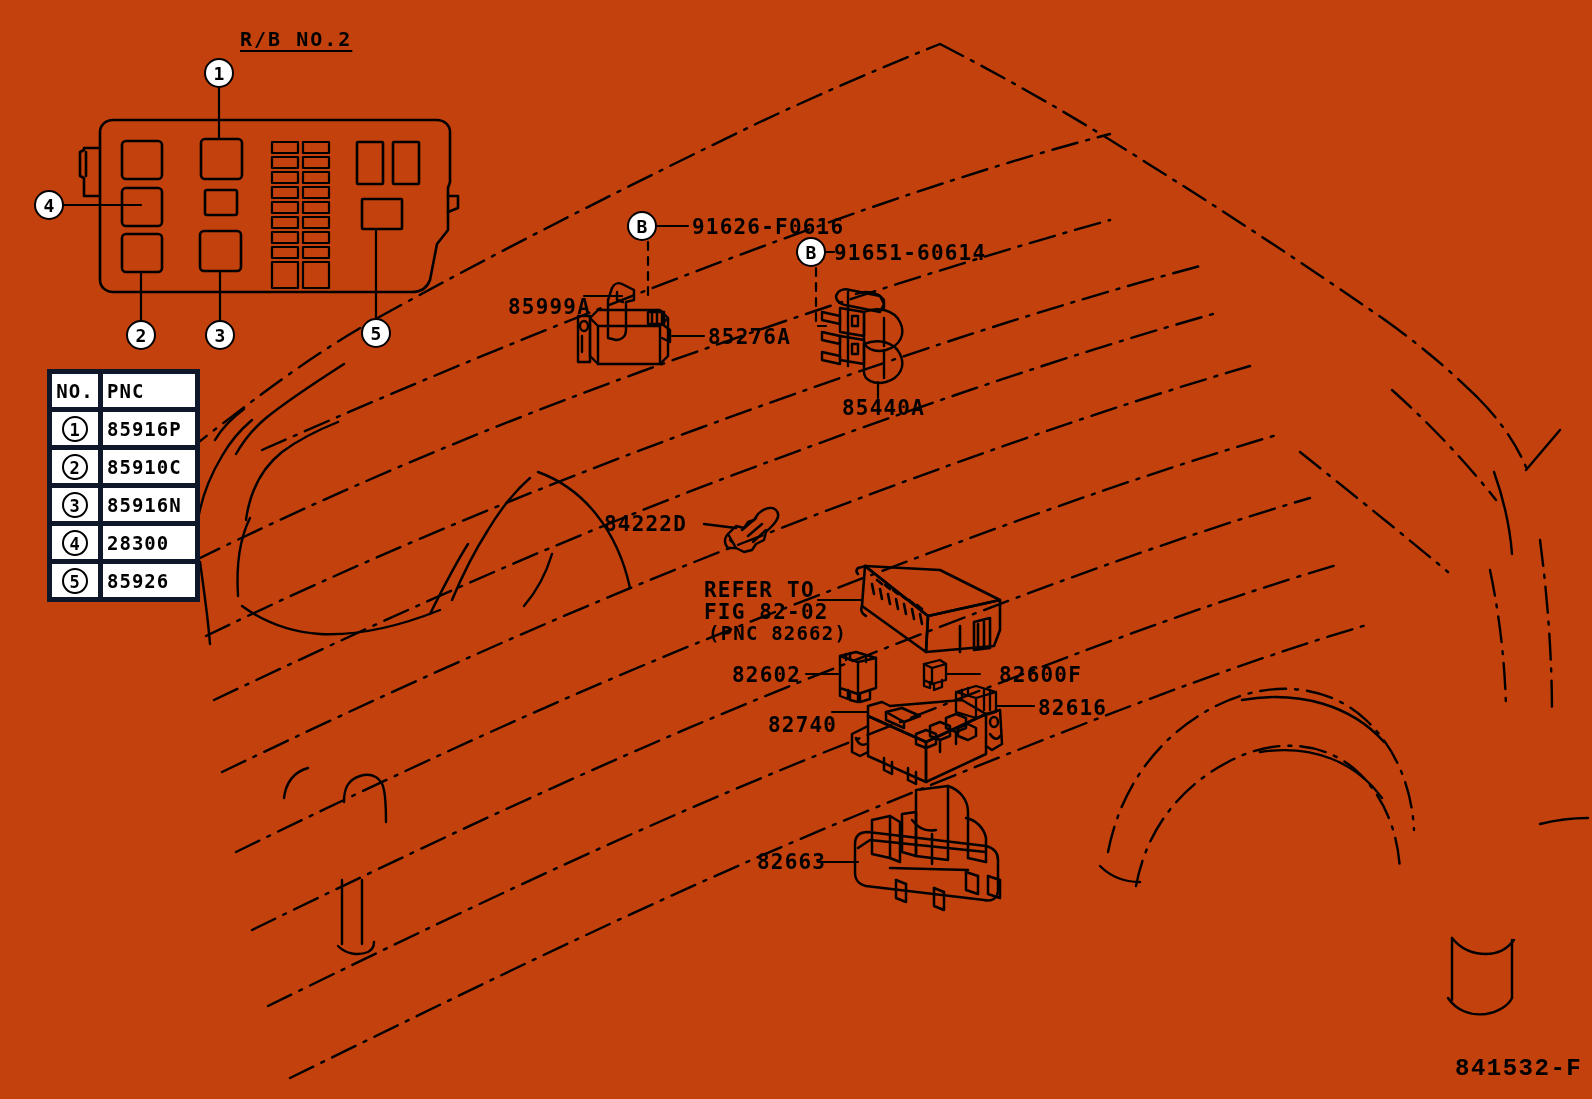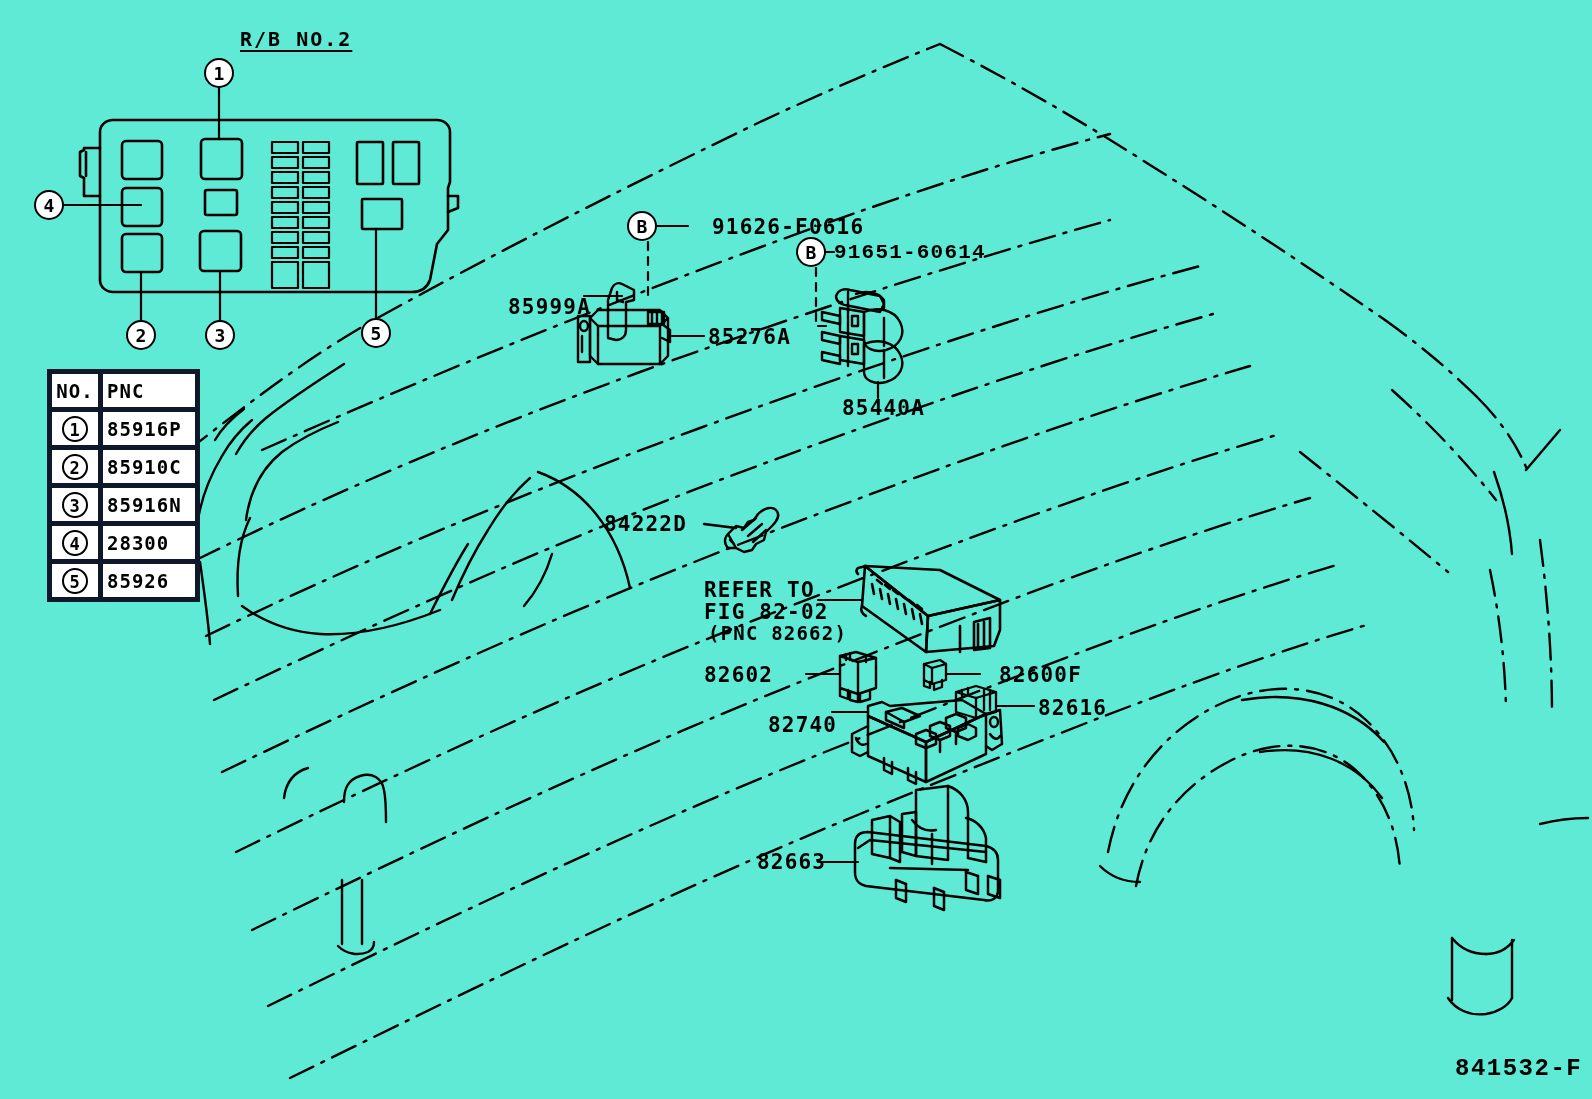--- a/index.html
+++ b/index.html
@@ -8,21 +8,21 @@
     padding: 0;
     background: #ffffff;
   }
   body {
     font-family: "DejaVu Sans Mono", "Liberation Mono", monospace;
   }
   #page {
     position: relative;
     width: 1592px;
     height: 1099px;
-    background: #5eead4;
+    background: #c2410c;
     overflow: hidden;
   }
   #page svg {
     position: absolute;
     left: 0;
     top: 0;
     width: 1592px;
     height: 1099px;
   }
   .lbl {
@@ -466,38 +466,38 @@
         <td>28300</td>
       </tr>
       <tr>
         <td><span class="numcircle">5</span></td>
         <td>85926</td>
       </tr>
     </tbody>
   </table>
 
   <div class="callout-circle" style="left:627px; top:211px;">B</div>
-  <div class="lbl" style="left:712px; top:215px;">91626-F0616</div>
+  <div class="lbl" style="left:692px; top:215px;">91626-F0616</div>
 
   <div class="callout-circle" style="left:796px; top:237px;">B</div>
-  <div class="lbl" style="left:834px; top:241px;font-family:Liberation Mono, monospace;">91651-60614</div>
+  <div class="lbl" style="left:834px; top:241px;">91651-60614</div>
 
   <div class="lbl" style="left:508px; top:295px;">85999A</div>
 
   <div class="lbl" style="left:708px; top:325px;text-align:right;">85276A</div>
 
   <div class="lbl" style="left:842px; top:396px;">85440A</div>
 
   <div class="lbl" style="left:604px; top:512px;">84222D</div>
 
   <div class="lbl" style="left:704px; top:578px;">REFER TO</div>
   <div class="lbl" style="left:704px; top:600px;">FIG 82-02</div>
   <div class="lbl small" style="left:708px; top:622px;">(PNC 82662)</div>
 
-  <div class="lbl" style="left:704px; top:663px;text-align:center;">82602</div>
+  <div class="lbl" style="left:732px; top:663px;text-align:center;">82602</div>
 
   <div class="lbl" style="left:983px; top:663px;margin-left:16px;">82600F</div>
 
   <div class="lbl" style="left:768px; top:713px;">82740</div>
 
   <div class="lbl" style="left:1038px; top:696px;">82616</div>
 
   <div class="lbl" style="left:757px; top:850px;">82663</div>
 
   <div class="lbl figno" style="left:1455px; top:1055px;">841532-F</div>

